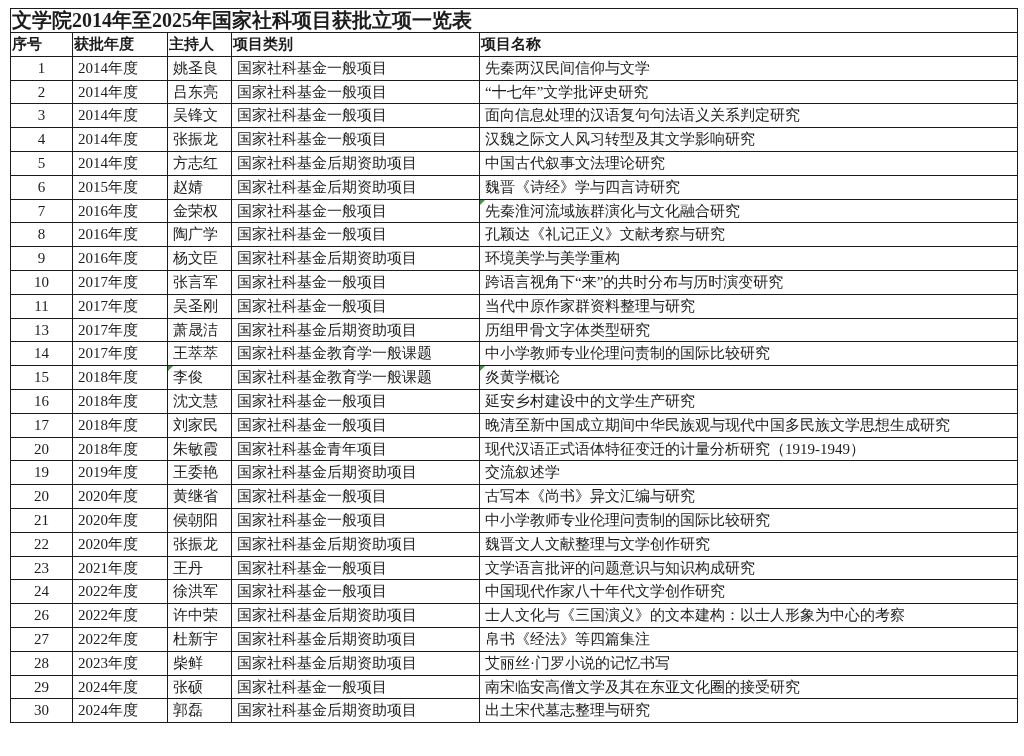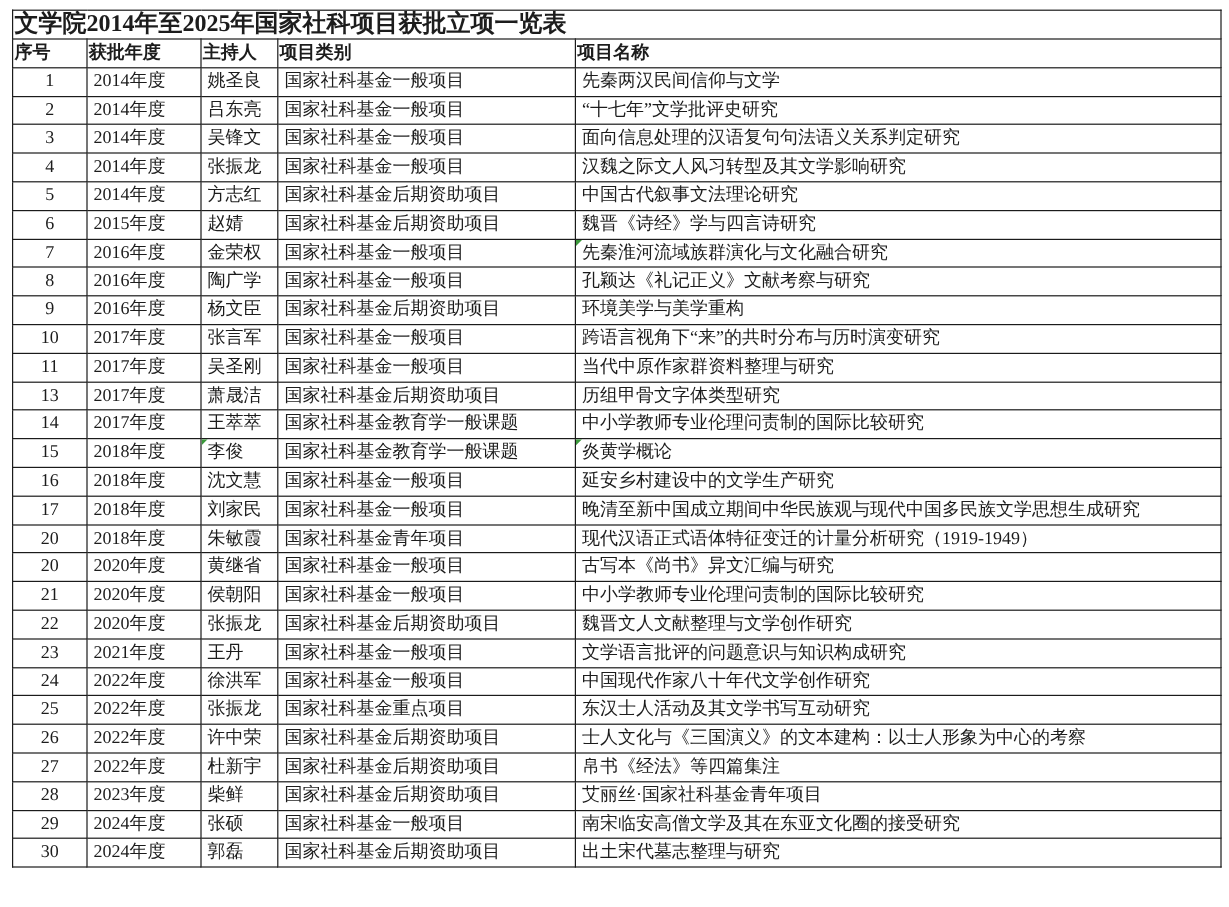--- a/index.html
+++ b/index.html
@@ -164,20 +164,27 @@
         <td class="c4">晚清至新中国成立期间中华民族观与现代中国多民族文学思想生成研究</td>
       </tr>
       <tr>
         <td class="c0">20</td>
         <td class="c1">2018年度</td>
         <td class="c2">朱敏霞</td>
         <td class="c3">国家社科基金青年项目</td>
         <td class="c4">现代汉语正式语体特征变迁的计量分析研究（1919-1949）</td>
       </tr>
       <tr>
+        <td class="c0">19</td>
+        <td class="c1">2019年度</td>
+        <td class="c2">王委艳</td>
+        <td class="c3">国家社科基金后期资助项目</td>
+        <td class="c4">交流叙述学</td>
+      </tr>
+      <tr>
         <td class="c0">20</td>
         <td class="c1">2020年度</td>
         <td class="c2">黄继省</td>
         <td class="c3">国家社科基金一般项目</td>
         <td class="c4">古写本《尚书》异文汇编与研究</td>
       </tr>
       <tr>
         <td class="c0">21</td>
         <td class="c1">2020年度</td>
         <td class="c2">侯朝阳</td>
@@ -199,46 +206,39 @@
         <td class="c4">文学语言批评的问题意识与知识构成研究</td>
       </tr>
       <tr>
         <td class="c0">24</td>
         <td class="c1">2022年度</td>
         <td class="c2">徐洪军</td>
         <td class="c3">国家社科基金一般项目</td>
         <td class="c4">中国现代作家八十年代文学创作研究</td>
       </tr>
       <tr>
-        <td class="c0">25</td>
-        <td class="c1">2022年度</td>
-        <td class="c2">张振龙</td>
-        <td class="c3">国家社科基金重点项目</td>
-        <td class="c4">东汉士人活动及其文学书写互动研究</td>
-      </tr>
-      <tr>
         <td class="c0">26</td>
         <td class="c1">2022年度</td>
         <td class="c2">许中荣</td>
         <td class="c3">国家社科基金后期资助项目</td>
         <td class="c4">士人文化与《三国演义》的文本建构：以士人形象为中心的考察</td>
       </tr>
       <tr>
         <td class="c0">27</td>
         <td class="c1">2022年度</td>
         <td class="c2">杜新宇</td>
         <td class="c3">国家社科基金后期资助项目</td>
         <td class="c4">帛书《经法》等四篇集注</td>
       </tr>
       <tr>
         <td class="c0">28</td>
         <td class="c1">2023年度</td>
         <td class="c2">柴鲜</td>
         <td class="c3">国家社科基金后期资助项目</td>
-        <td class="c4">艾丽丝·国家社科基金青年项目</td>
+        <td class="c4">艾丽丝·门罗小说的记忆书写</td>
       </tr>
       <tr>
         <td class="c0">29</td>
         <td class="c1">2024年度</td>
         <td class="c2">张硕</td>
         <td class="c3">国家社科基金一般项目</td>
         <td class="c4">南宋临安高僧文学及其在东亚文化圈的接受研究</td>
       </tr>
       <tr>
         <td class="c0">30</td>

